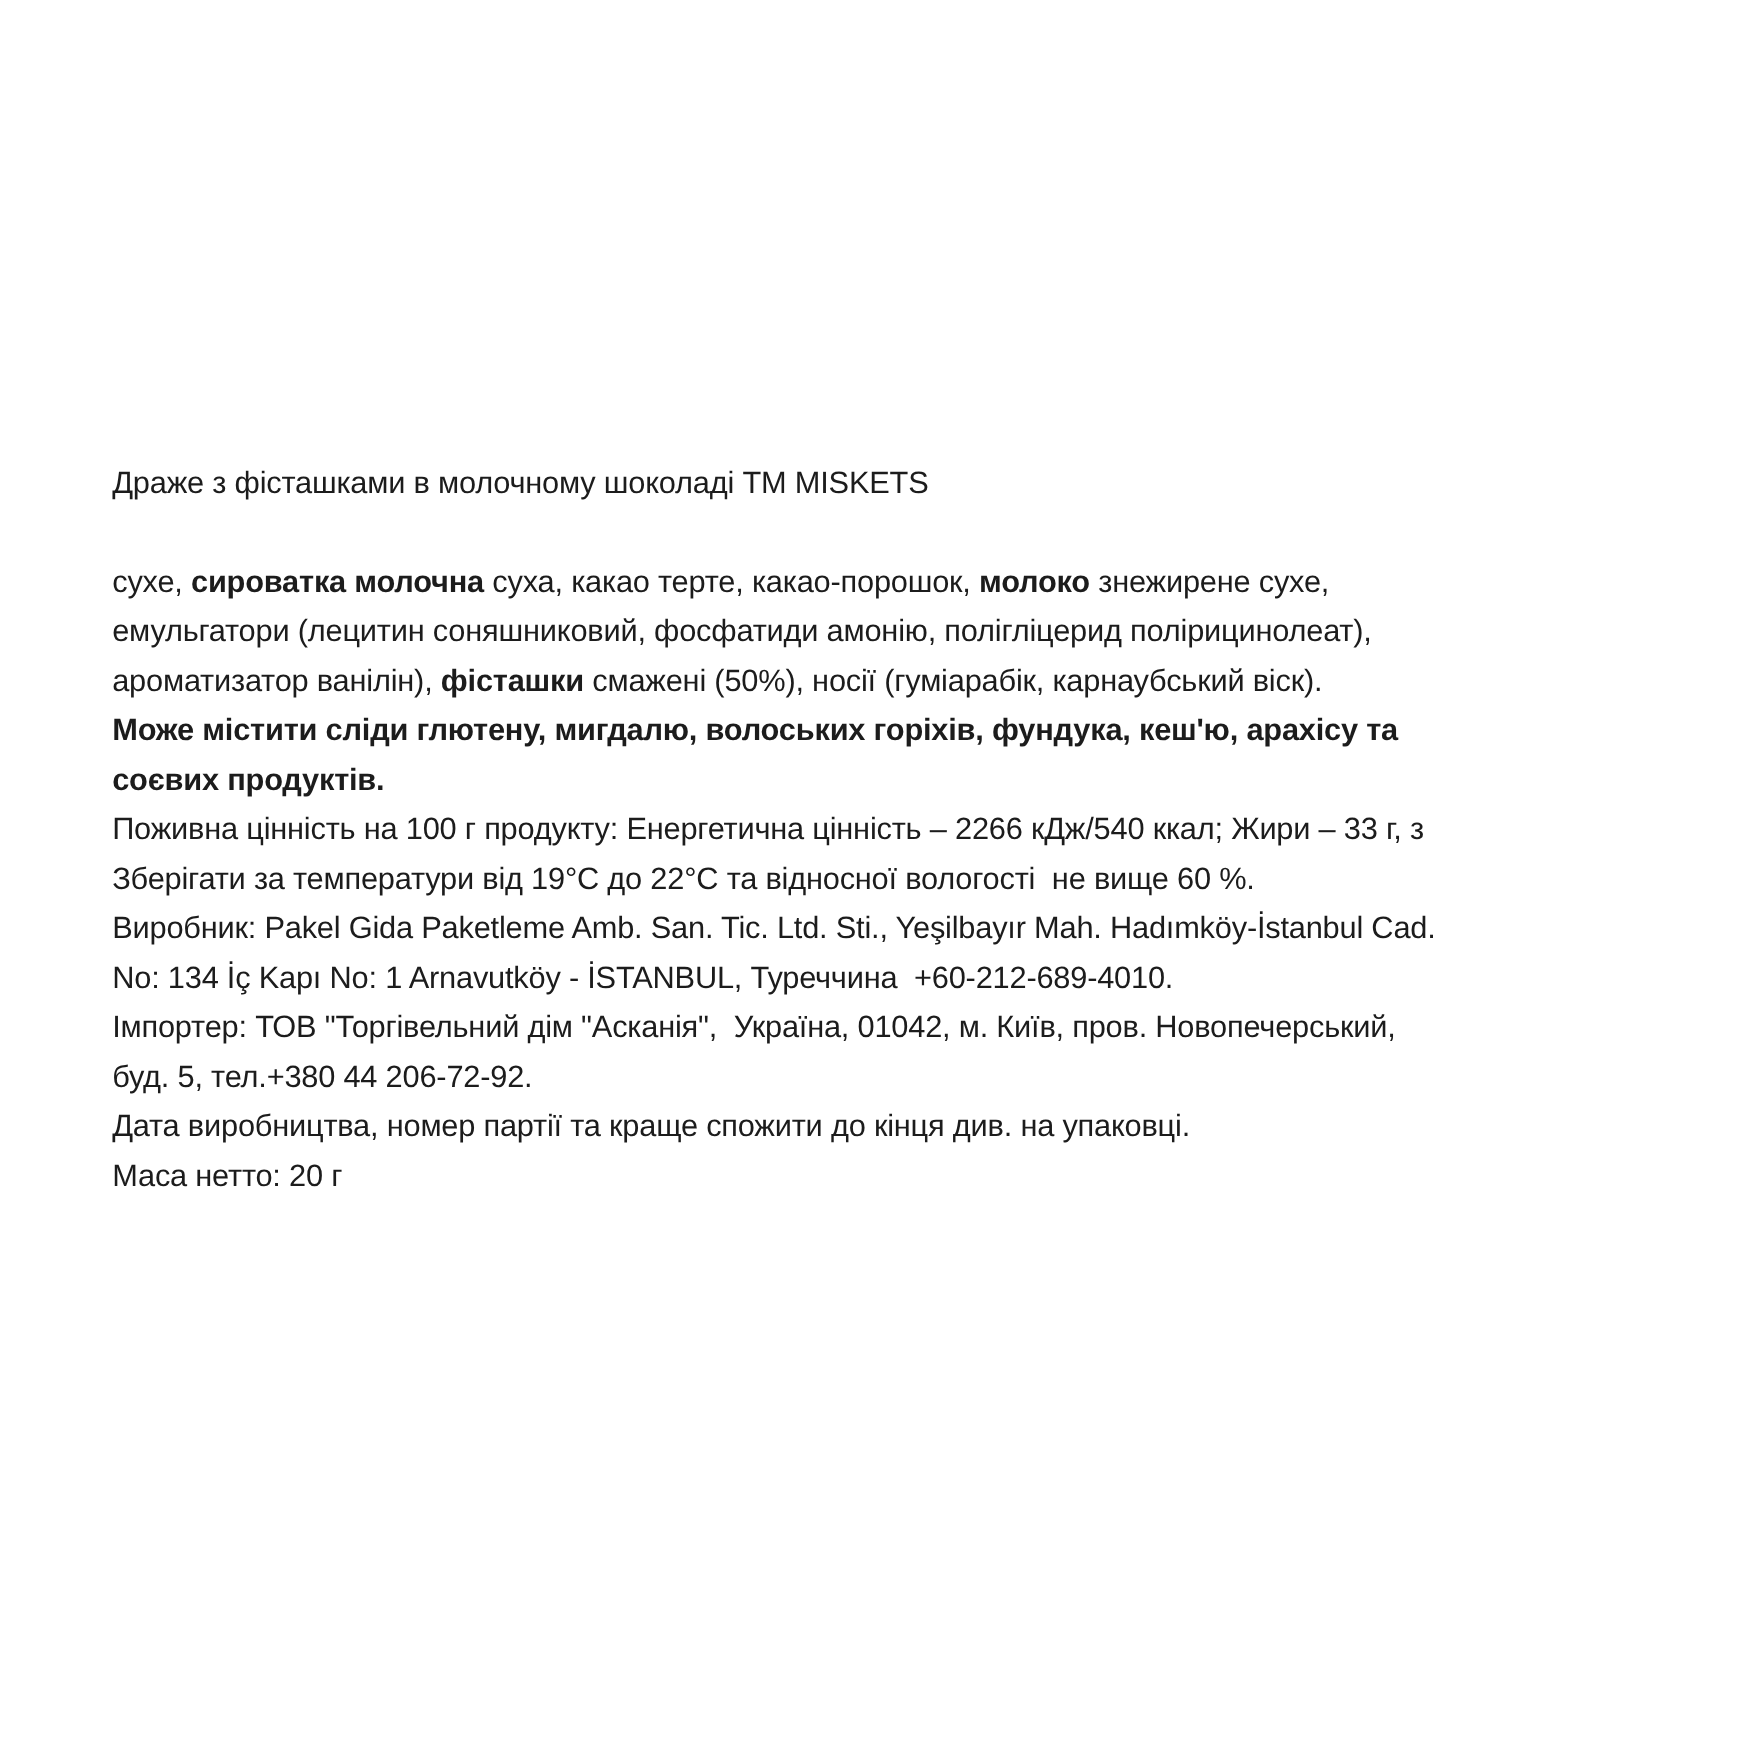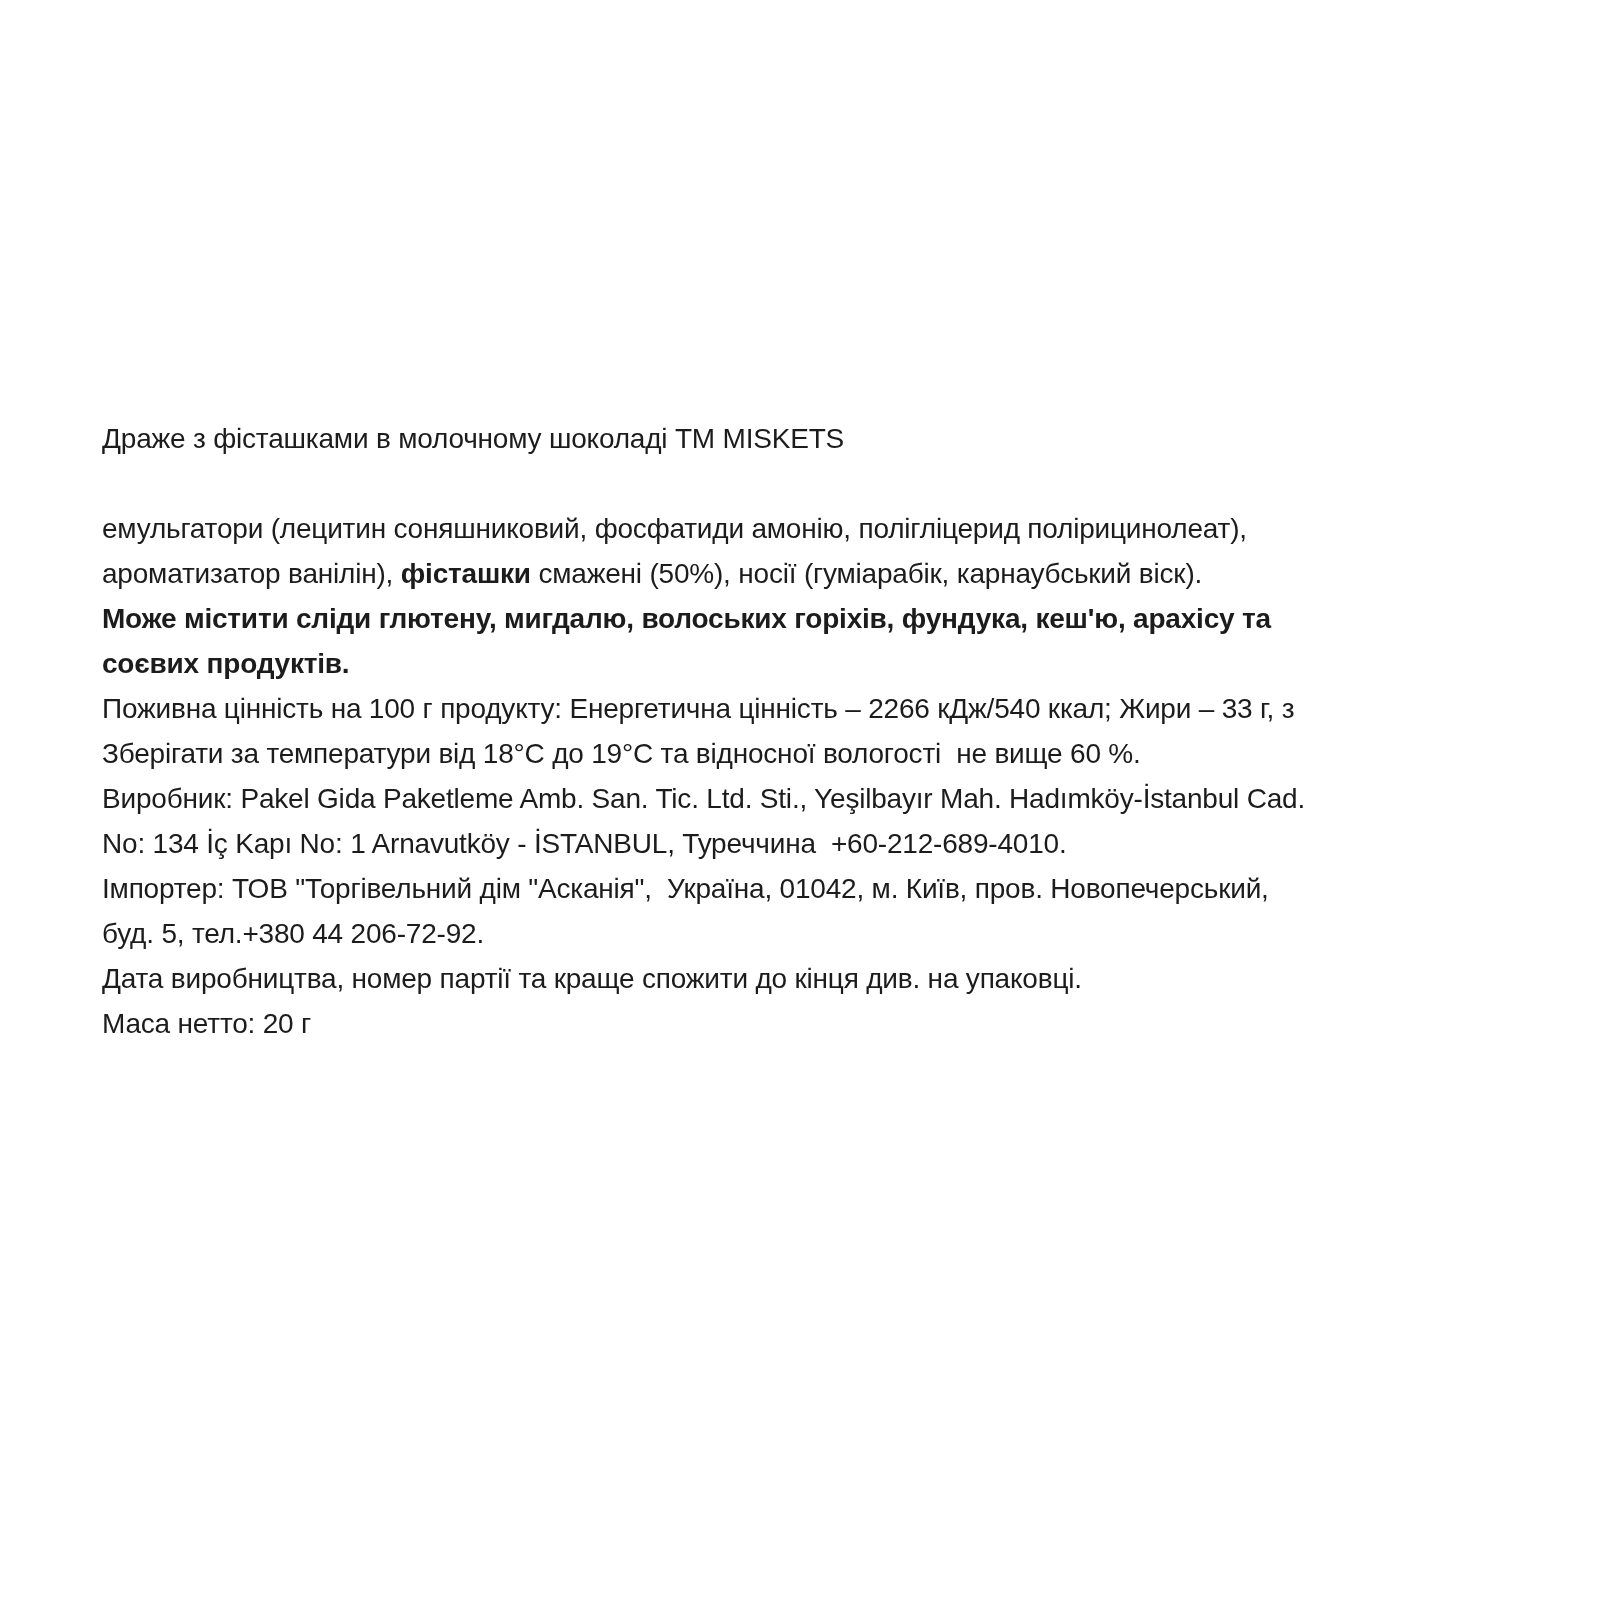--- a/index.html
+++ b/index.html
@@ -39,26 +39,27 @@
   .seg { font-weight: 400; }
   .seg-bold { font-weight: 700; }
 </style>
 </head>
 <body style="color: rgb(28, 28, 28); background: rgb(255, 255, 255);">
 
 <div class="page">
   <div class="text-block">
       <div class="doc-line"><span class="seg">Драже з фісташками в молочному шоколаді ТМ MISKETS</span></div>
       <div class="doc-line blank"></div>
+      <div class="doc-line"><span class="seg">сухе, </span><span class="seg seg-bold">сироватка молочна</span><span class="seg"> суха, какао терте, какао-порошок, </span><span class="seg seg-bold">молоко</span><span class="seg"> знежирене сухе,</span></div>
       <div class="doc-line"><span class="seg">емульгатори (лецитин соняшниковий, фосфатиди амонію, полігліцерид полірицинолеат),</span></div>
       <div class="doc-line"><span class="seg">ароматизатор ванілін), </span><span class="seg seg-bold">фісташки</span><span class="seg"> смажені (50%), носії (гуміарабік, карнаубський віск).</span></div>
       <div class="doc-line"><span class="seg seg-bold">Може містити сліди глютену, мигдалю, волоських горіхів, фундука, кеш'ю, арахісу та</span></div>
       <div class="doc-line"><span class="seg seg-bold">соєвих продуктів.</span></div>
       <div class="doc-line"><span class="seg">Поживна цінність на 100 г продукту: Енергетична цінність – 2266 кДж/540 ккал; Жири – 33 г, з</span></div>
-      <div class="doc-line"><span class="seg">Зберігати за температури від 18°C до 19°C та відносної вологості  не вище 60 %.</span></div>
+      <div class="doc-line"><span class="seg">Зберігати за температури від 19°C до 22°C та відносної вологості  не вище 60 %.</span></div>
       <div class="doc-line"><span class="seg">Виробник: Pakel Gida Paketleme Amb. San. Tic. Ltd. Sti., Yeşilbayır Mah. Hadımköy-İstanbul Cad.</span></div>
       <div class="doc-line"><span class="seg">No: 134 İç Kapı No: 1 Arnavutköy - İSTANBUL, Туреччина  +60-212-689-4010.</span></div>
       <div class="doc-line"><span class="seg">Імпортер: ТОВ "Торгівельний дім "Асканія",  Україна, 01042, м. Київ, пров. Новопечерський,</span></div>
       <div class="doc-line"><span class="seg">буд. 5, тел.+380 44 206-72-92.</span></div>
       <div class="doc-line"><span class="seg">Дата виробництва, номер партії та краще спожити до кінця див. на упаковці.</span></div>
       <div class="doc-line"><span class="seg">Маса нетто: 20 г</span></div>
     </div>
 </div>
 
 </body></html>

